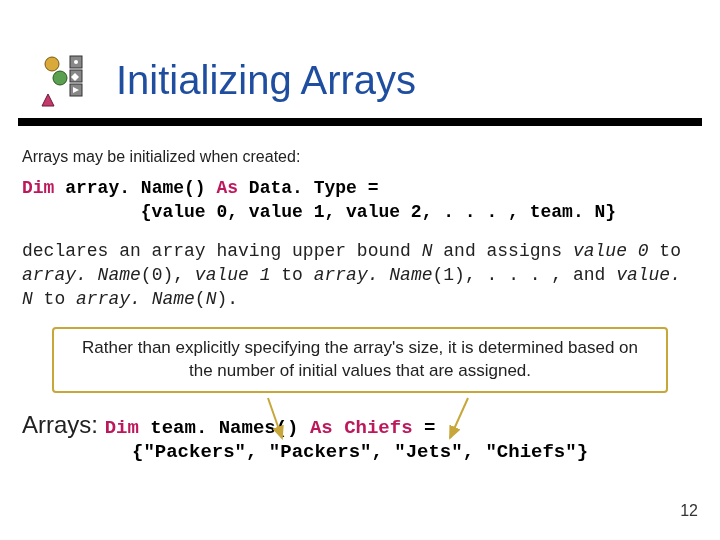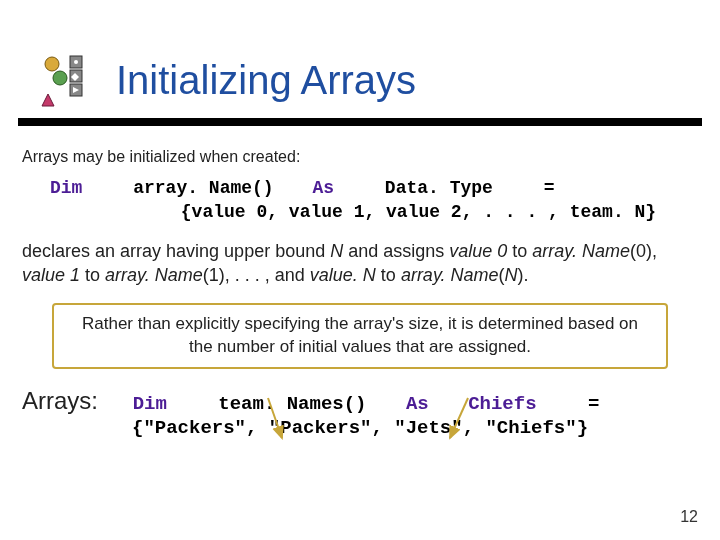--- a/index.html
+++ b/index.html
@@ -43,27 +43,28 @@
     margin: 8px 0 10px 0;
   }
   .code {
     font-family: "Courier New", monospace;
     font-size: 18px;
     font-weight: bold;
     line-height: 1.35;
     margin: 4px 0 14px 0;
     white-space: pre;
   }
-  .kw { color: #4c1d95; margin-left: 28px; }
-  .plain { color: #000; margin-left: 40px; }
+  .kw { color: #be185d; }
+  .plain { color: #000; }
   .desc {
     font-size: 18px;
     color: #222;
     line-height: 1.35;
     margin: 6px 0 16px 0;
+    font-family: Liberation Mono, monospace;
   }
   .desc i { font-style: italic; }
   .callout {
     border: 2px solid #c7a63a;
     border-radius: 4px;
     padding: 8px 24px;
     margin: 4px 30px 18px 30px;
     text-align: center;
     font-size: 17px;
     color: #222;
@@ -84,21 +85,21 @@
     font-family: "Courier New", monospace;
     font-size: 19px;
     font-weight: bold;
     color: #000;
     margin-left: 110px;
     margin-top: 2px;
   }
   .pagenum {
     position: absolute;
     right: 22px;
-    bottom: 14px;
+    bottom: 20px;
     font-size: 16px;
     color: #333;
   }
   .arrows {
     position: absolute;
     left: 0;
     top: 0;
     width: 720px;
     height: 540px;
     pointer-events: none;

